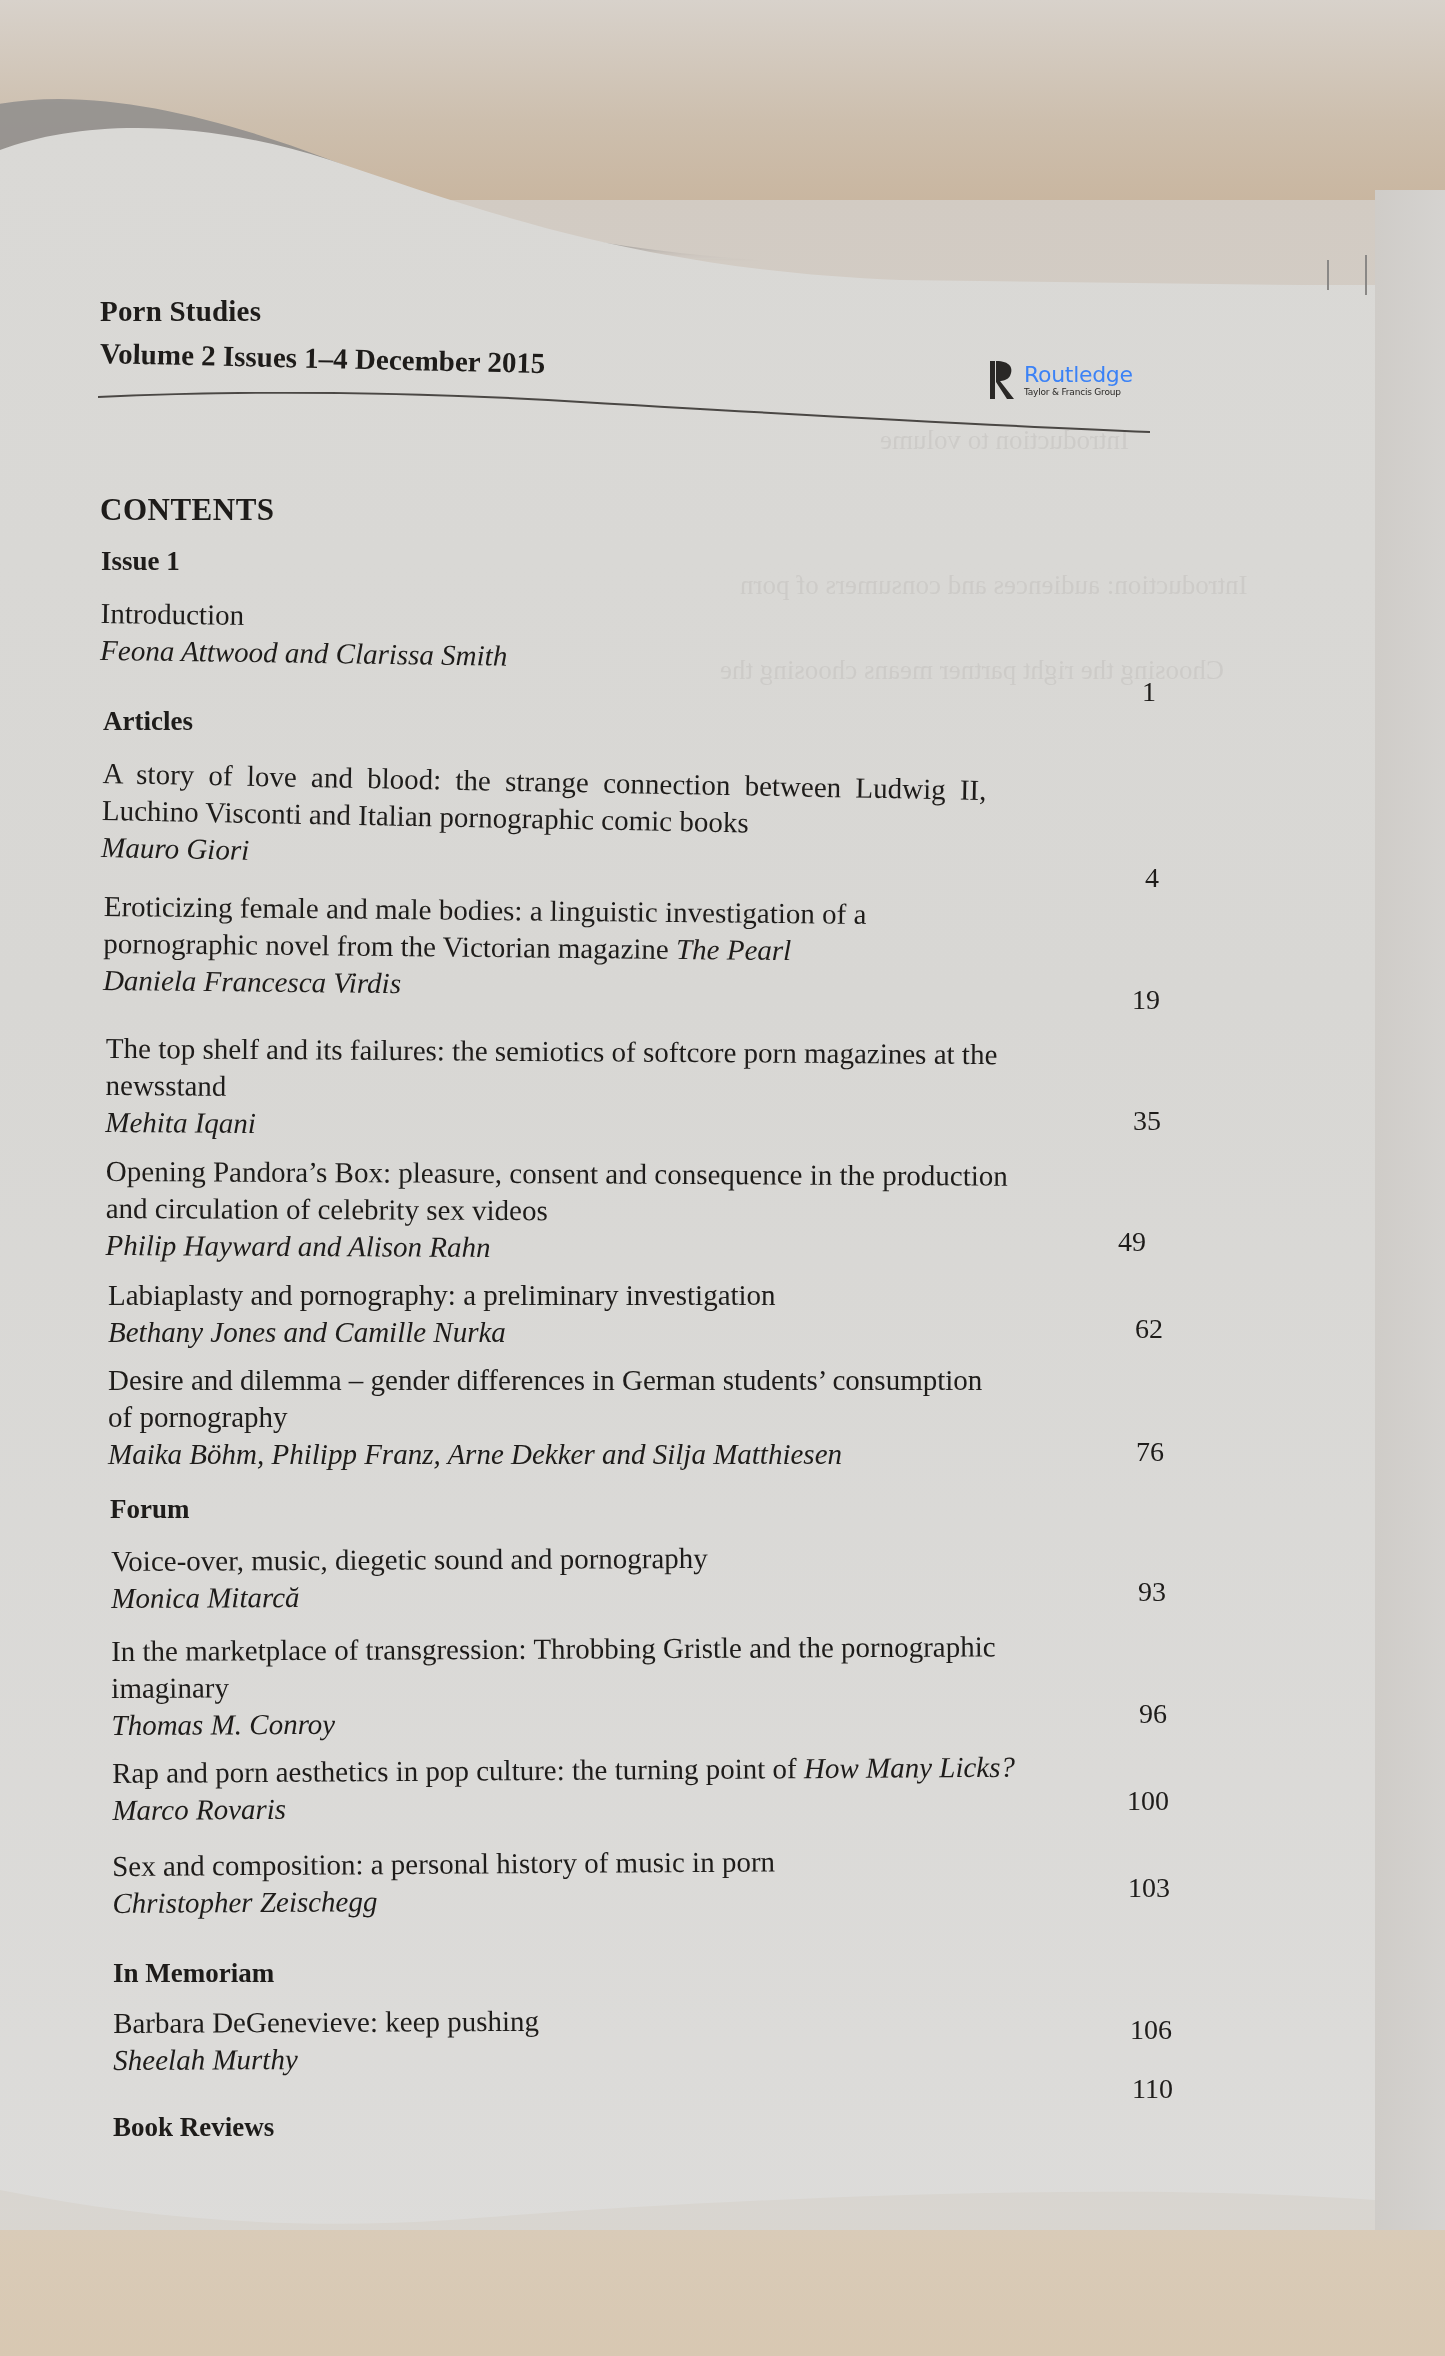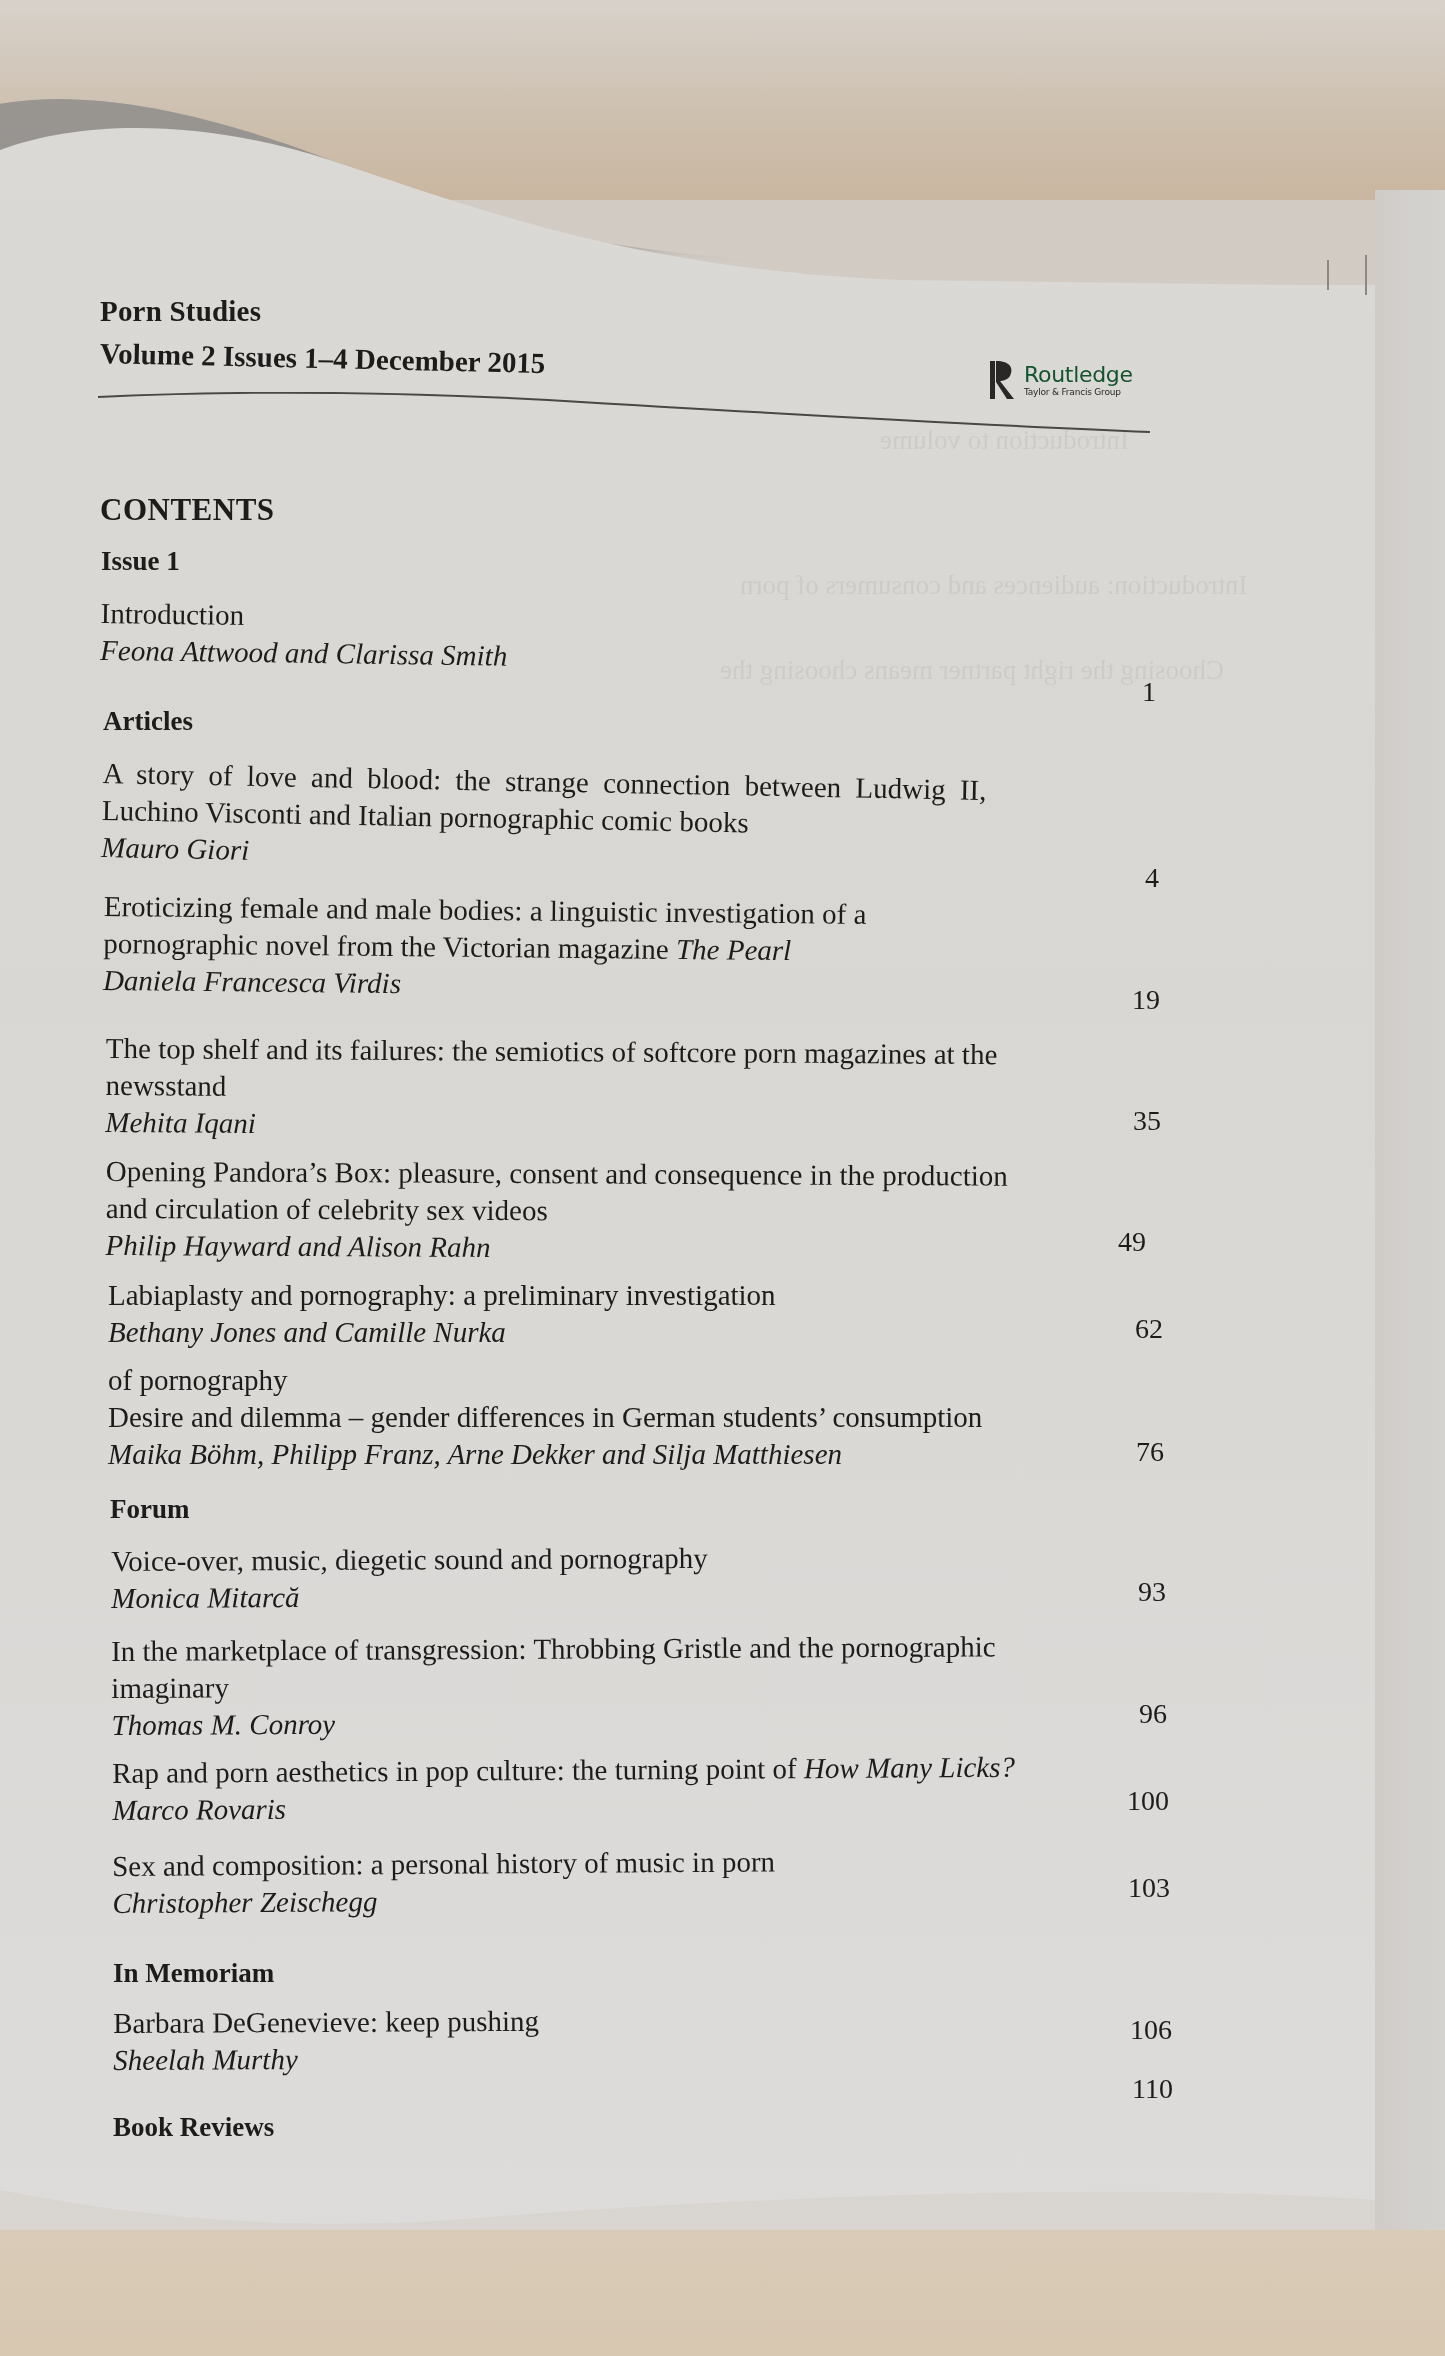--- a/index.html
+++ b/index.html
@@ -55,21 +55,21 @@
       position: absolute; left: 98px; top: 392px; width: 1052px; height: 48px;
     }
     .publisher-logo {
       position: absolute; left: 988px; top: 358px; display: flex; align-items: center; gap: 6px;
     }
     .logo-r {
       width: 30px; height: 44px;
     }
     .logo-text { display: flex; flex-direction: column; line-height: 1; }
     .logo-name {
-      font-family: "DejaVu Sans", sans-serif; font-size: 22px; color: #14532d; letter-spacing: -0.3px;
+      font-family: "DejaVu Sans", sans-serif; font-size: 22px; color: #3b82f6; letter-spacing: -0.3px;
     }
     .logo-sub {
       font-family: "DejaVu Sans", sans-serif; font-size: 9px; color: #2a2826; margin-top: 2px; letter-spacing: -0.2px;
     }
 
     .contents-heading {
       position: absolute; left: 100px; top: 472px;
       font-size: 31px; font-weight: bold; letter-spacing: 0.5px; margin-top: 20px;
     }
     .issue-heading {
@@ -165,22 +165,22 @@
   </div>
   <div class="page-num" style="left:1102px; top:1226px;text-align:center;">49</div>
 
   <div class="entry" style="left:108px; top:1277px;">
     <span class="title">Labiaplasty and pornography: a preliminary investigation</span>
     <span class="author">Bethany Jones and Camille Nurka</span>
   </div>
   <div class="page-num" style="left:1103px; top:1313px;">62</div>
 
   <div class="entry" style="left:108px; top:1362px;">
+    <span class="title">Desire and dilemma – gender differences in German students’ consumption</span>
     <span class="title">of pornography</span>
-    <span class="title">Desire and dilemma – gender differences in German students’ consumption</span>
     <span class="author">Maika Böhm, Philipp Franz, Arne Dekker and Silja Matthiesen</span>
   </div>
   <div class="page-num" style="left:1104px; top:1436px;">76</div>
 
   <div class="section-heading" style="left:110px; top:1494px;">Forum</div>
 
   <div class="entry" style="left:111px; top:1543px; transform:rotate(-0.3deg); transform-origin:left top;">
     <span class="title">Voice-over, music, diegetic sound and pornography</span>
     <span class="author">Monica Mitarcă</span>
   </div>

